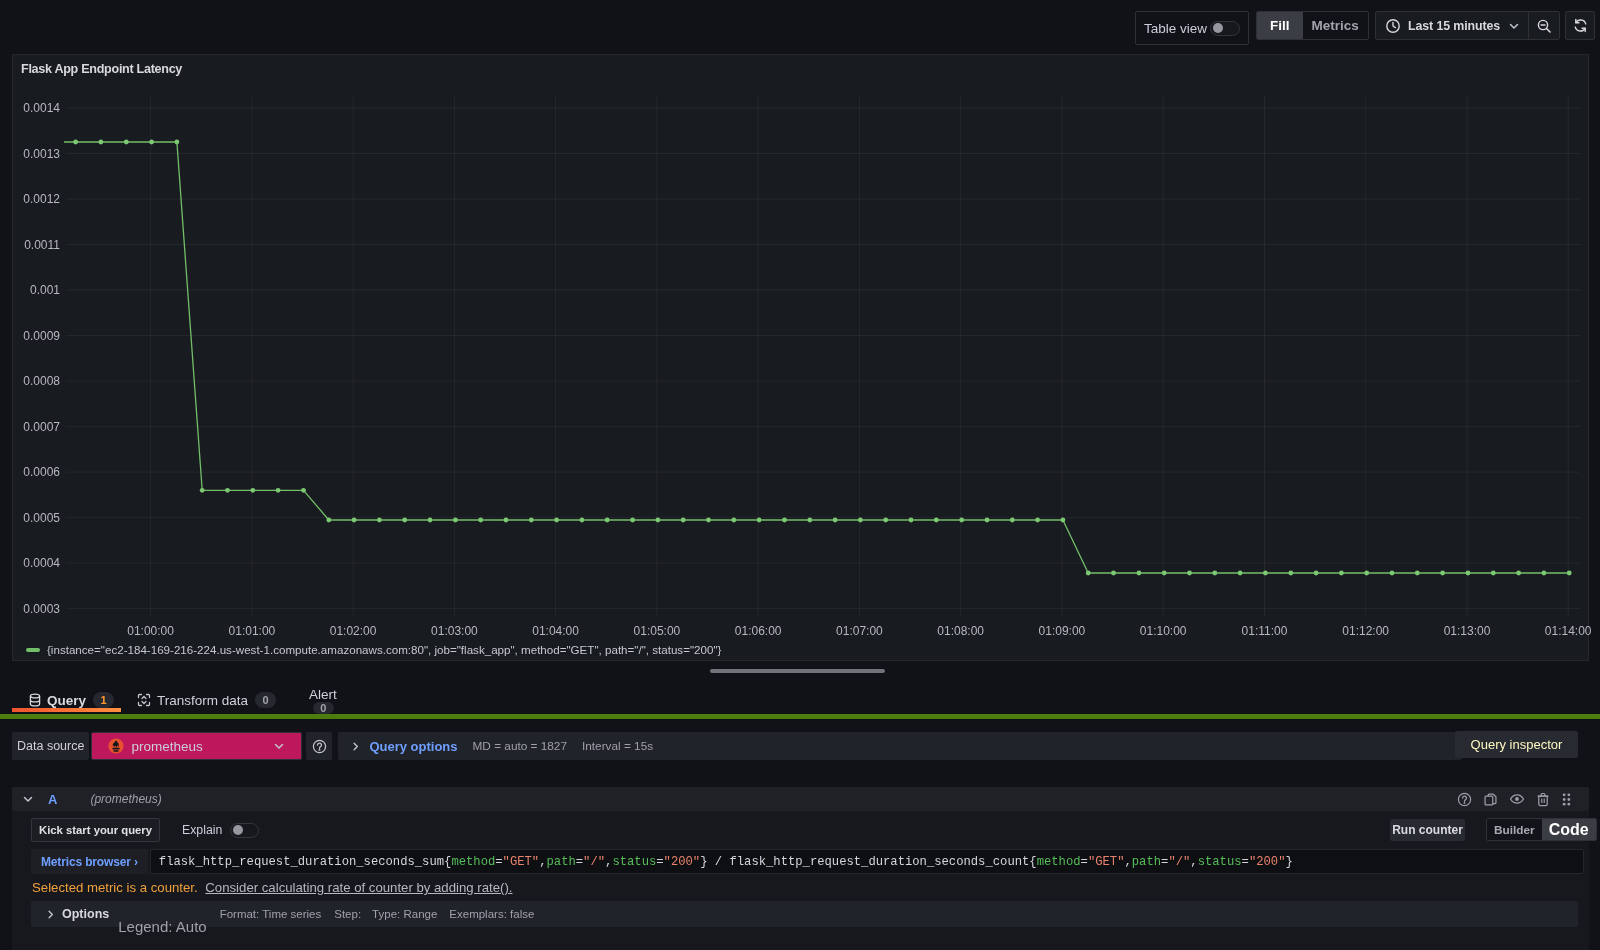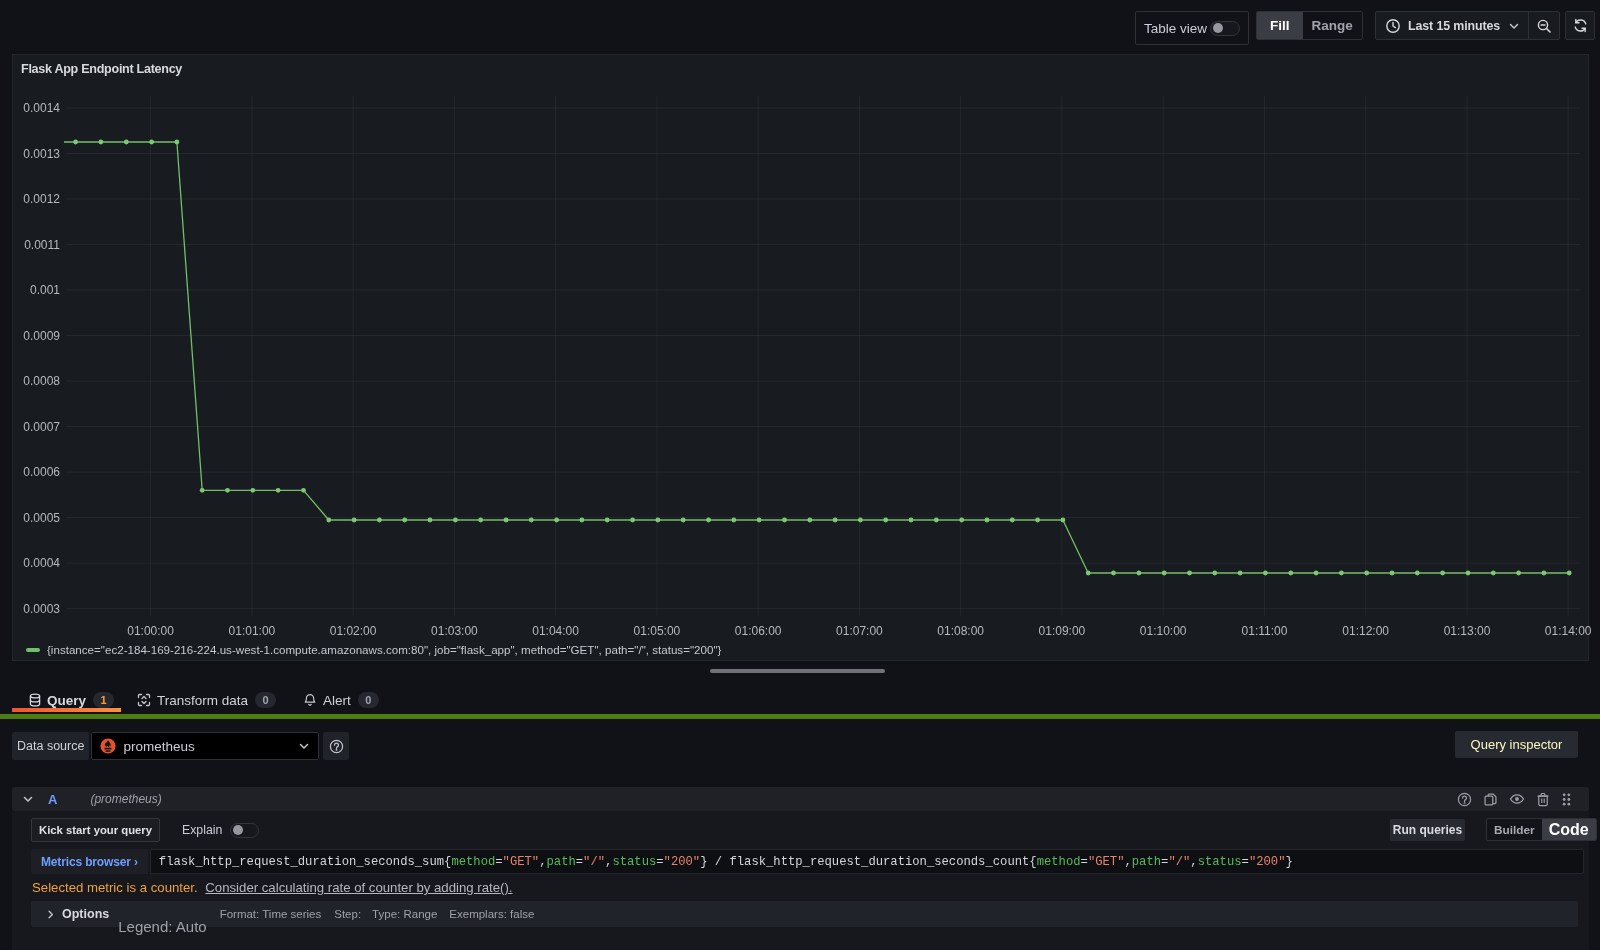--- a/index.html
+++ b/index.html
@@ -12,21 +12,21 @@
 <body>
 
 <div class="abs row" style="left:1135px;top:11px;width:114px;height:32px;border:1px solid #2e3036;border-radius:2px;padding:16px 8px;justify-content:space-between;white-space:nowrap;">
   <span style="font-size:13.5px;color:#ccccdc;">Table view</span>
   <span style="display:inline-block;width:30px;height:15px;background:#17181d;border:1px solid #33353b;border-radius:8px;position:relative;">
     <span style="position:absolute;left:2px;top:1.5px;width:10px;height:10px;border-radius:50%;background:#97989f;"></span>
   </span>
 </div>
 <div class="abs row" style="left:1256px;top:11px;height:29px;background:#111217;border:1px solid #2e3036;border-radius:2px;overflow:hidden;white-space:nowrap;">
   <span style="display:inline-flex;align-items:center;justify-content:center;height:100%;padding:0 13px;background:#3b3d44;color:#ffffff;font-size:13.5px;font-weight:700;">Fill</span>
-  <span style="display:inline-flex;align-items:center;justify-content:center;height:100%;padding:0 9px;color:#a2a3ad;font-size:13.5px;font-weight:700;">Range</span>
+  <span style="display:inline-flex;align-items:center;justify-content:center;height:100%;padding:0 9px;color:#a2a3ad;font-size:13.5px;font-weight:700;">Metrics</span>
 </div>
 <div class="abs row" style="left:1375px;top:11px;height:29px;background:#181b20;border:1px solid #2e3036;border-radius:2px;white-space:nowrap;">
   <span class="row" style="padding:0 8px 0 9px;height:100%;">
     <svg width="16" height="16" viewBox="0 0 16 16">
         <circle cx="8" cy="8" r="6.2" fill="none" stroke="#d8d9df" stroke-width="1.4"></circle>
         <path d="M8 4.5V8l2.4 1.6" fill="none" stroke="#d8d9df" stroke-width="1.4" stroke-linecap="round"></path>
       </svg>
     <span style="font-size:12.4px;font-weight:700;color:#d8d9df;margin-left:7px;letter-spacing:-0.1px;">Last 15 minutes</span>
     <svg width="12" height="12" viewBox="0 0 12 12" style="margin-left:8px">
         <path d="M2.5 4.5L6 8l3.5-3.5" fill="none" stroke="#c3c4cc" stroke-width="1.5" stroke-linecap="round" stroke-linejoin="round"></path>
@@ -203,51 +203,59 @@
           <path d="M9.5 1.5h2a1 1 0 0 1 1 1v2"></path>
           <path d="M4.5 12.5h-2a1 1 0 0 1-1-1v-2"></path>
           <path d="M9.5 12.5h2a1 1 0 0 0 1-1v-2"></path>
           <path d="M5 5.5L7 3.5l2 2"></path>
           <path d="M9 8.5l-2 2-2-2"></path>
         </g>
       </svg>
     <span style="font-size:13.5px;color:#d0d1d9;margin-left:6px;">Transform data</span>
     <span style="display:inline-flex;align-items:center;justify-content:center;min-width:21px;height:16px;border-radius:8px;background:#26282f;color:#a2a3ac;font-size:11px;font-weight:700;margin-left:7px;">0</span>
   </div>
-  <div class="abs row" style="left:303px;top:4px;height:28px;">
+  <div class="abs row" style="left:303px;top:4px;height:28px;flex-direction:column;">
     <svg width="14" height="14" viewBox="0 0 14 14">
         <path d="M7 1.6a3.6 3.6 0 0 0-3.6 3.6c0 3-1.2 4-1.2 4h9.6s-1.2-1-1.2-4A3.6 3.6 0 0 0 7 1.6z" fill="none" stroke="#c3c4cc" stroke-width="1.2" stroke-linejoin="round"></path>
         <path d="M5.8 11.3a1.3 1.3 0 0 0 2.4 0" fill="none" stroke="#c3c4cc" stroke-width="1.2" stroke-linecap="round"></path>
       </svg>
     <span style="font-size:13.5px;color:#d0d1d9;margin-left:6px;">Alert</span>
     <span style="display:inline-flex;align-items:center;justify-content:center;min-width:21px;height:16px;border-radius:8px;background:#26282f;color:#a2a3ac;font-size:11px;font-weight:700;margin-left:7px;">0</span>
   </div>
 </div>
 
 <div class="abs row" style="left:12px;top:732px;height:28px;">
   <span class="row" style="height:28px;padding:0 5px;background:#21232a;border-radius:2px;font-size:12.5px;color:#d0d1d8;">Data source</span>
-  <span class="row" style="height:28px;width:228px;background:#000000;border:1px solid #2e3038;border-radius:2px;margin-left:2px;padding:0 8px;">
+  <span class="row" style="height:28px;width:211px;background:#be185d;border:1px solid #2e3038;border-radius:2px;margin-left:2px;padding:0 16px;">
     <svg width="16" height="16" viewBox="0 0 16 16">
         <circle cx="8" cy="8" r="7.6" fill="#e6522c"></circle>
         <path d="M8 2.1c.3 1.5 2.8 2.8 2.8 5.1 0 1.1-.5 1.8-.5 1.8s.1-1.4-.7-2.1c0 1.4-1 2.6-1 2.6s-.5-1.6-1.1-1.6c-.6 0-.7 1.2-.7 1.2S6 8.4 6 7c-.7.9-.6 2-.6 2s-.6-.8-.6-1.9C4.8 4.9 7.7 4.2 8 2.1z" fill="#16171c"></path>
         <rect x="4.5" y="9.8" width="7" height="1.7" rx="0.3" fill="#16171c"></rect>
         <rect x="5.5" y="12.2" width="5" height="1.5" rx="0.3" fill="#16171c"></rect>
       </svg>
     <span style="font-size:13.5px;color:#ccccdc;margin-left:7px;flex:1;">prometheus</span>
     <svg width="12" height="12" viewBox="0 0 12 12" style="margin-left:8px">
         <path d="M2.5 4.5L6 8l3.5-3.5" fill="none" stroke="#c3c4cc" stroke-width="1.5" stroke-linecap="round" stroke-linejoin="round"></path>
       </svg>
   </span>
   <span class="row" style="height:28px;width:26px;justify-content:center;background:#21232a;border-radius:2px;margin-left:4px;">
       <svg width="15" height="15" viewBox="0 0 16 16">
         <circle cx="8" cy="8" r="6.5" fill="none" stroke="#c3c4cc" stroke-width="1.3"></circle>
         <path d="M5.9 6.4a2.1 2.1 0 1 1 3 2c-.7.4-.9.8-.9 1.5" fill="none" stroke="#c3c4cc" stroke-width="1.4" stroke-linecap="round"></path>
         <circle cx="8" cy="11.6" r="1" fill="#c3c4cc"></circle>
       </svg>
     </span>
+  <span class="row" style="height:28px;width:1124px;background:#21232a;border-radius:2px;margin-left:6px;padding:0 12px;">
+    <svg width="11" height="11" viewBox="0 0 12 12">
+        <path d="M4.5 2.5L8 6l-3.5 3.5" fill="none" stroke="#c3c4cc" stroke-width="1.5" stroke-linecap="round" stroke-linejoin="round"></path>
+      </svg>
+    <span style="font-size:13px;font-weight:600;color:#6e9fff;margin-left:8px;">Query options</span>
+    <span style="font-size:11.8px;color:#9fa0aa;margin-left:15px;">MD = auto = 1827</span>
+    <span style="font-size:11.8px;color:#9fa0aa;margin-left:15px;">Interval = 15s</span>
+  </span>
 </div>
 <div class="abs row" style="left:1455px;top:731px;width:123px;height:27px;background:#282a31;border-radius:2px;justify-content:center;font-size:13px;color:#fef9c3;">Query inspector</div>
 
 <div class="abs" style="left:12px;top:811px;width:1577px;height:139px;background:#17181d;"></div>
 <div class="abs row" style="left:12px;top:787px;width:1577px;height:24px;background:#1f2127;border-radius:2px;padding:0 17px 0 10px;">
   <svg width="12" height="12" viewBox="0 0 12 12">
       <path d="M2.5 4.5L6 8l3.5-3.5" fill="none" stroke="#c3c4cc" stroke-width="1.5" stroke-linecap="round" stroke-linejoin="round"></path>
     </svg>
   <span style="font-size:13px;font-weight:600;color:#6e9fff;margin-left:14px;">A</span>
   <span style="font-size:12px;font-style:italic;color:#9fa0aa;margin-left:33px;">(prometheus)</span>
@@ -286,21 +294,21 @@
     </span>
 </div>
 
 <div class="abs row" style="left:31px;top:818px;height:24px;">
   <span class="row" style="height:24px;padding:0 7px;background:#1b1d22;border:1px solid #34363d;border-radius:2px;font-size:11.3px;font-weight:600;color:#e0e1e7;">Kick start your query</span>
   <span style="font-size:12.3px;color:#ccccdc;margin-left:22px;">Explain</span>
   <span style="display:inline-block;width:29px;height:15px;background:#17181d;border:1px solid #33353b;border-radius:8px;position:relative;margin-left:8px;">
     <span style="position:absolute;left:2px;top:1.5px;width:10px;height:10px;border-radius:50%;background:#97989f;"></span>
   </span>
 </div>
-<div class="abs row" style="left:1390px;top:819px;width:75px;height:22px;background:#282a31;border-radius:2px;justify-content:center;font-size:12px;font-weight:600;color:#dadbe1;">Run queries</div>
+<div class="abs row" style="left:1390px;top:819px;width:75px;height:22px;background:#282a31;border-radius:2px;justify-content:center;font-size:12px;font-weight:600;color:#dadbe1;">Run counter</div>
 <div class="abs row" style="left:1486px;top:818px;height:23px;background:#131419;border:1px solid #2e3036;border-radius:2px;overflow:hidden;">
   <span style="display:inline-flex;align-items:center;height:100%;padding:0 7px;color:#a9aab3;font-size:11.8px;font-weight:600;">Builder</span>
   <span style="display:inline-flex;align-items:center;height:100%;padding:0 7px;background:#3b3d44;color:#ffffff;font-size:16px;font-weight:600;">Code</span>
 </div>
 
 <div class="abs row" style="left:31px;top:849px;height:25px;">
   <span class="row" style="height:25px;padding:0 10px;background:#1d1f24;border-radius:2px 0 0 2px;font-size:12px;font-weight:600;color:#6e9fff;letter-spacing:-0.15px;">Metrics browser&nbsp;›</span>
   <span class="row" style="height:25px;width:1434px;background:#0e0f13;border:1px solid #24262c;border-radius:0 2px 2px 0;margin-left:2px;padding:0 8px;font-family:'Liberation Mono',monospace;font-size:12.2px;white-space:pre;"><span style="color:#d5d6de">flask_http_request_duration_seconds_sum</span><span style="color:#d5d6de">{</span><span style="color:#56bd5a">method</span><span style="color:#d5d6de">=</span><span style="color:#e8826b">"GET"</span><span style="color:#d5d6de">,</span><span style="color:#56bd5a">path</span><span style="color:#d5d6de">=</span><span style="color:#e8826b">"/"</span><span style="color:#d5d6de">,</span><span style="color:#56bd5a">status</span><span style="color:#d5d6de">=</span><span style="color:#e8826b">"200"</span><span style="color:#d5d6de">}</span><span style="color:#d5d6de"> / flask_http_request_duration_seconds_count</span><span style="color:#d5d6de">{</span><span style="color:#56bd5a">method</span><span style="color:#d5d6de">=</span><span style="color:#e8826b">"GET"</span><span style="color:#d5d6de">,</span><span style="color:#56bd5a">path</span><span style="color:#d5d6de">=</span><span style="color:#e8826b">"/"</span><span style="color:#d5d6de">,</span><span style="color:#56bd5a">status</span><span style="color:#d5d6de">=</span><span style="color:#e8826b">"200"</span><span style="color:#d5d6de">}</span></span>
 </div>
 

